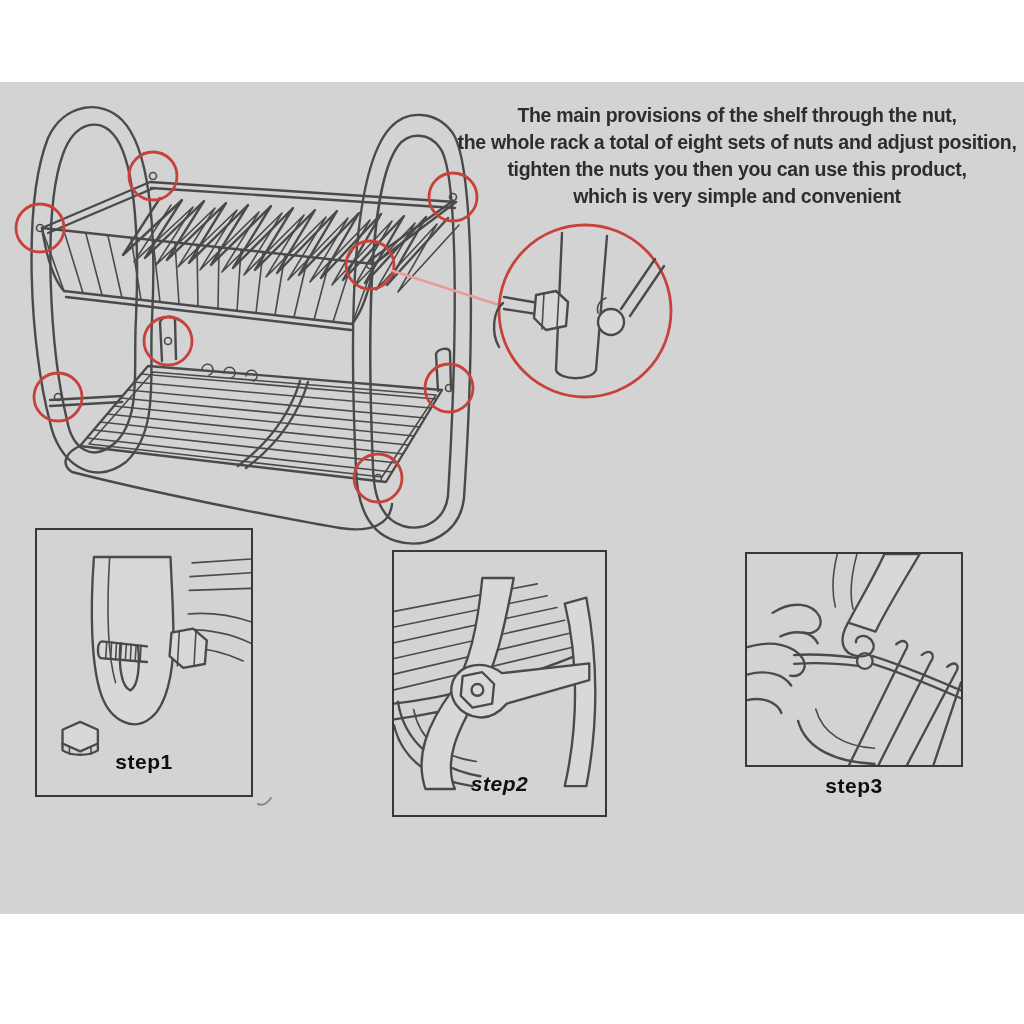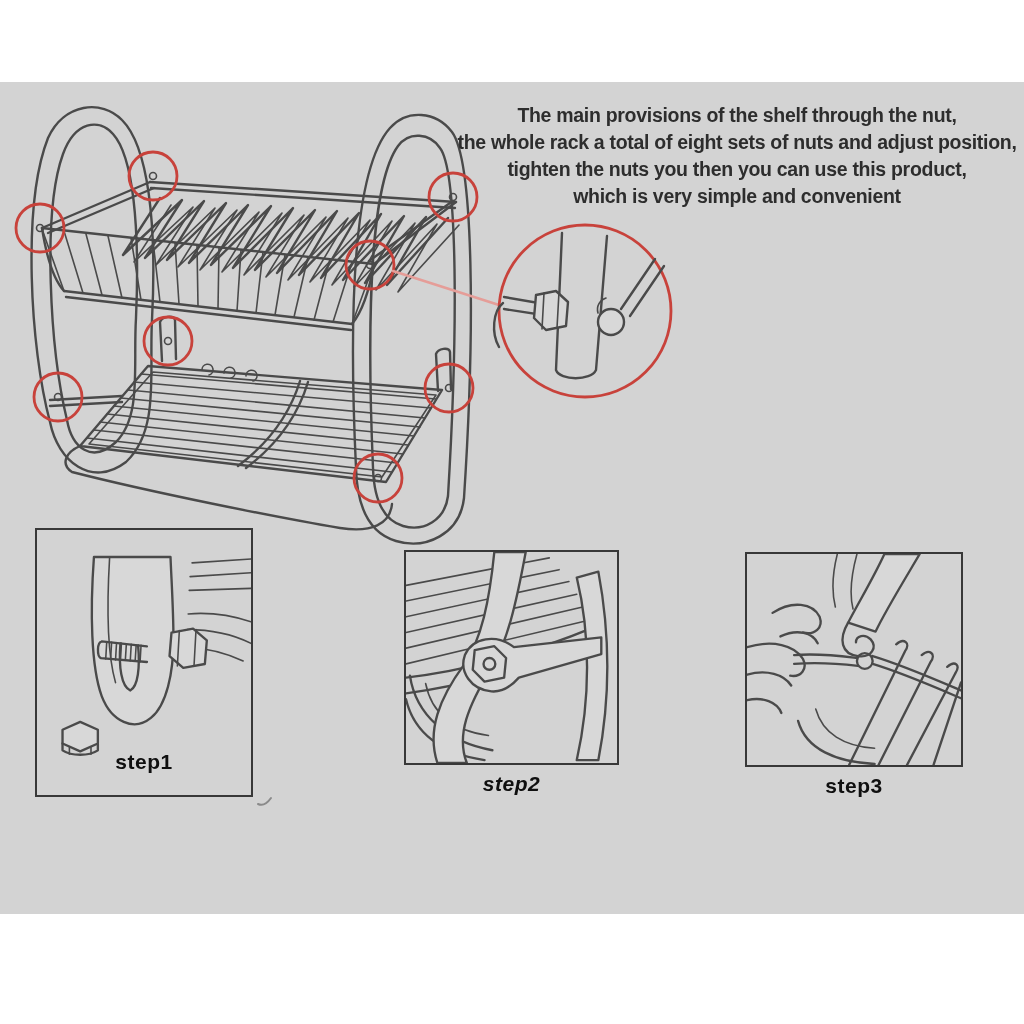--- a/index.html
+++ b/index.html
@@ -31,21 +31,21 @@
     font-size:19.5px;line-height:27px;font-weight:700;letter-spacing:-0.3px;
     color:var(--text,#2d2d2d);
   }
   .step-fig{position:absolute;}
   .step-box{position:absolute;left:0;top:0;width:100%;height:100%;
     border:2.5px solid #383838;box-sizing:border-box;}
   .step-box svg{width:100%;height:100%;display:block;}
   .step-label{position:absolute;left:0;width:100%;text-align:center;
     font-weight:700;font-size:21px;letter-spacing:0.5px;color:var(--label,#0f0f0f);}
   .fig1{left:35px;top:528px;width:218px;height:269px;}
-  .fig2{left:404px;top:550px;width:215px;height:215px;font-style:italic;}
+  .fig2{left:392px;top:550px;width:215px;height:267px;font-style:italic;}
   .fig3{left:745px;top:552px;width:218px;height:215px;border-radius:17px;}
   .fig1 .step-label,.fig2 .step-label,.fig3 .step-label{top:222px;}
   .stray-mark{position:absolute;left:256px;top:795px;width:18px;height:14px;}
 </style>
 </head>
 <body>
 
 <div class="stage">
 
   <div class="panel"></div>

